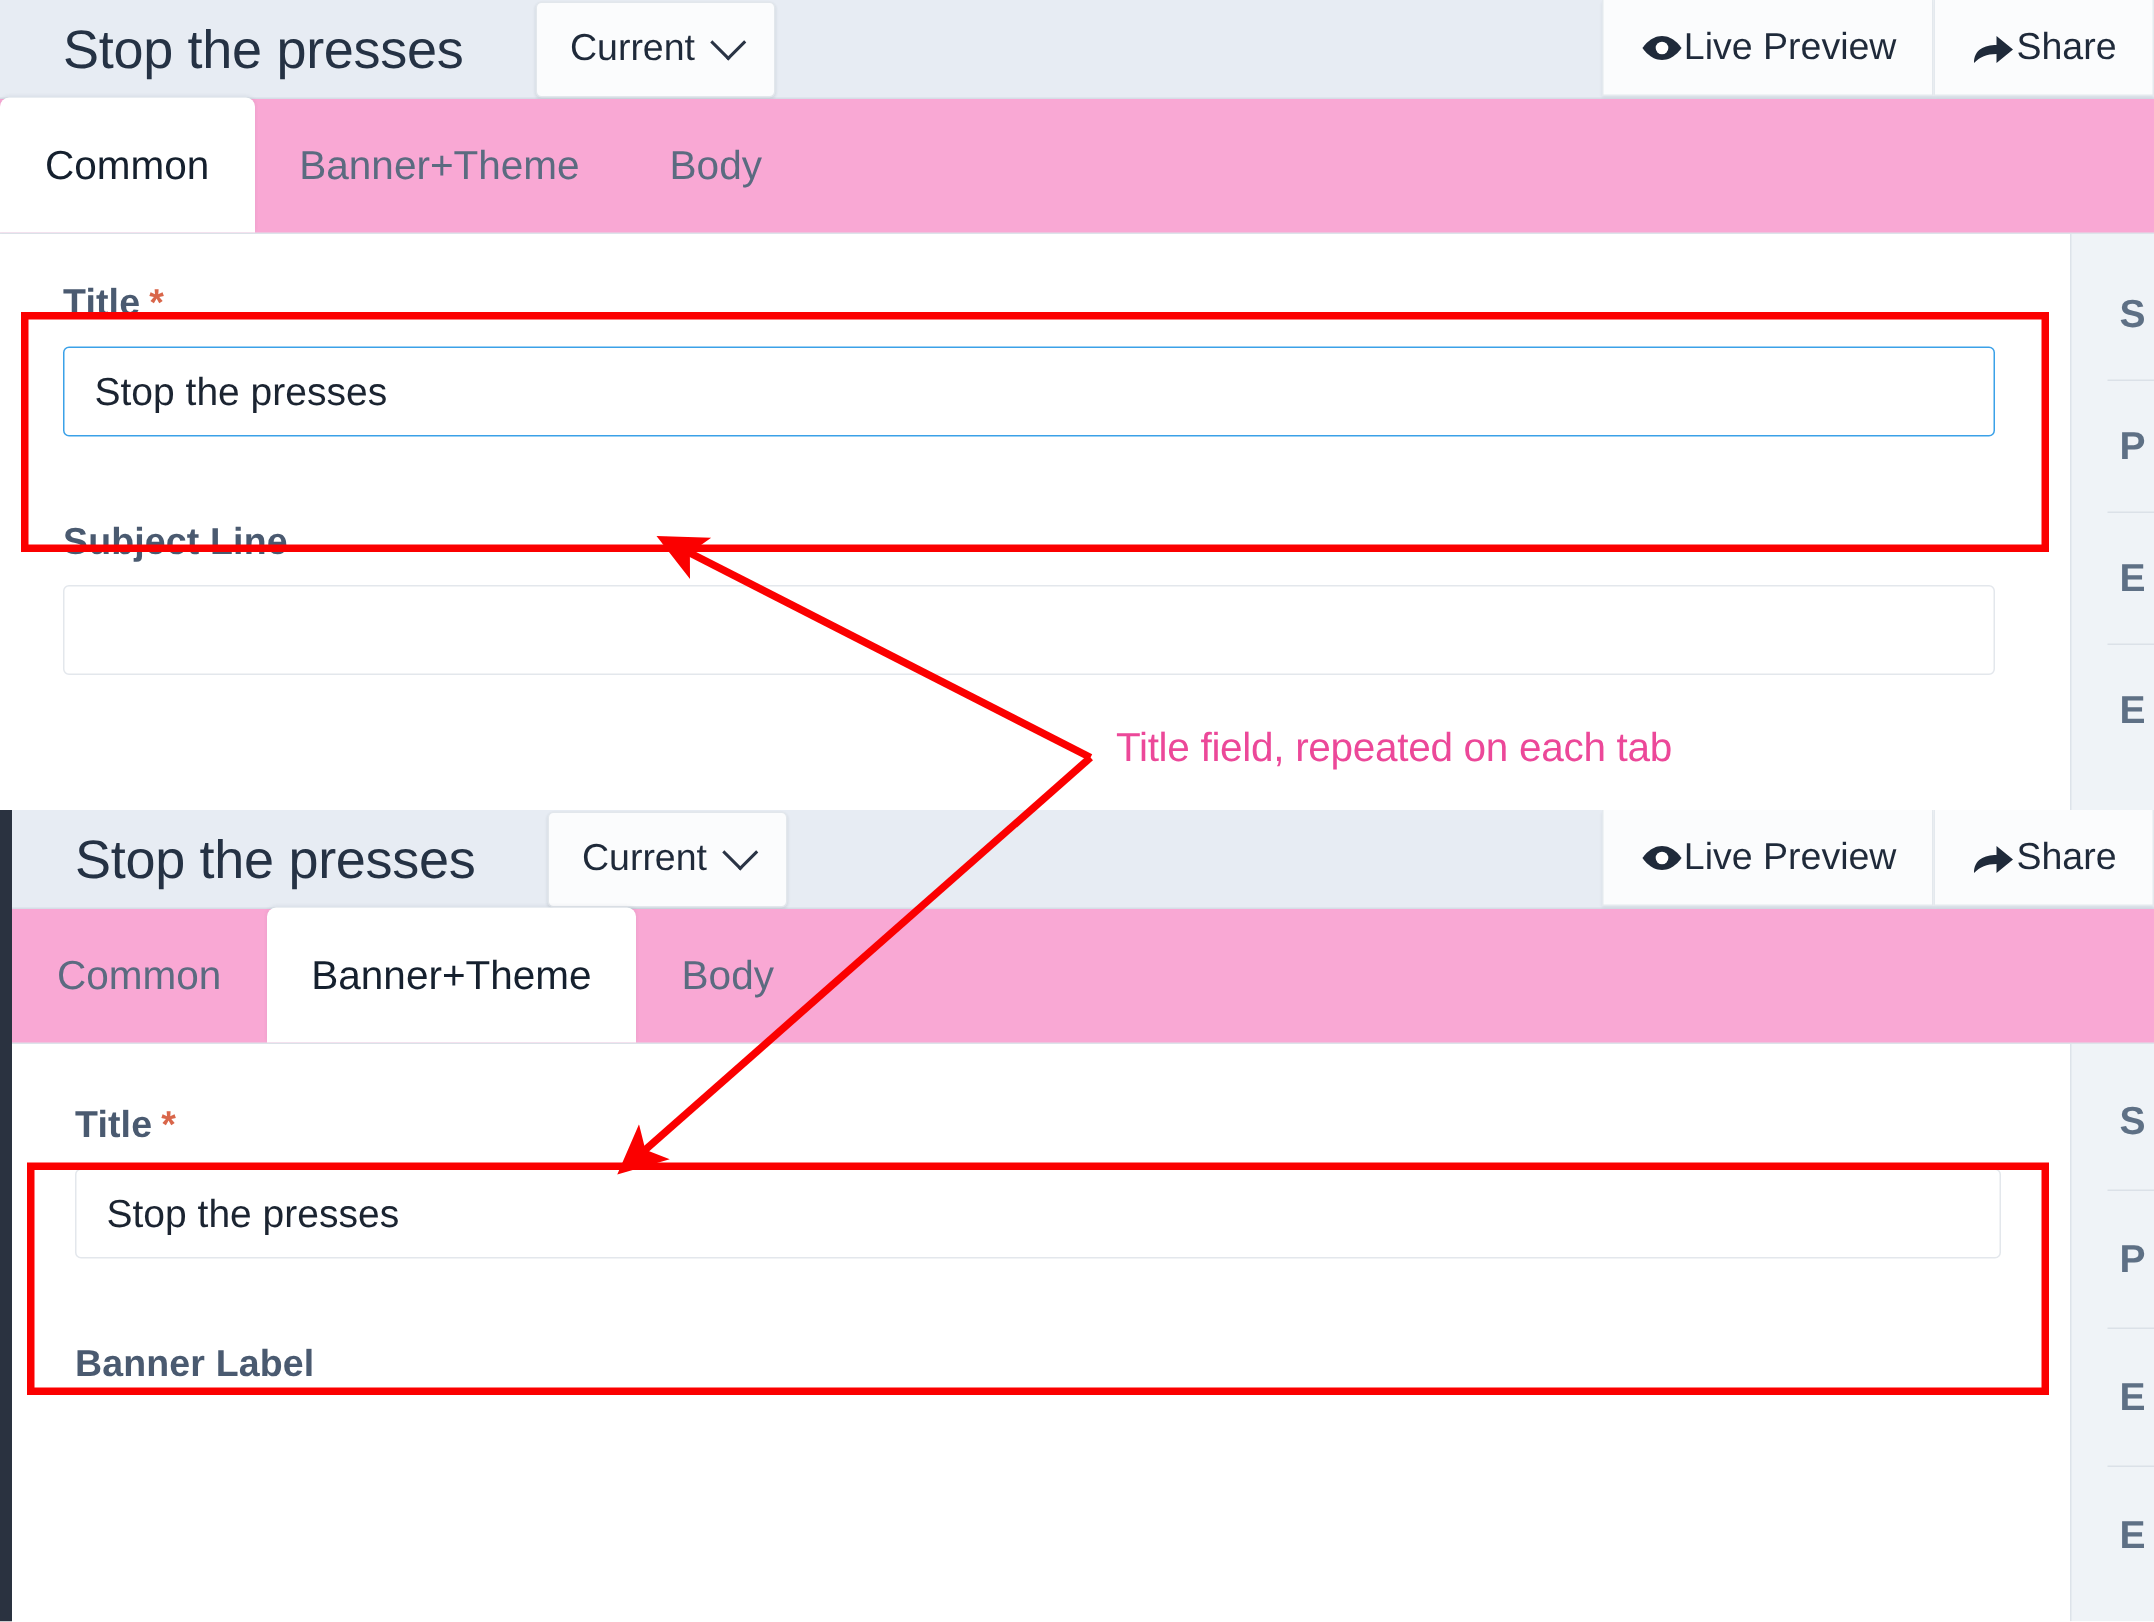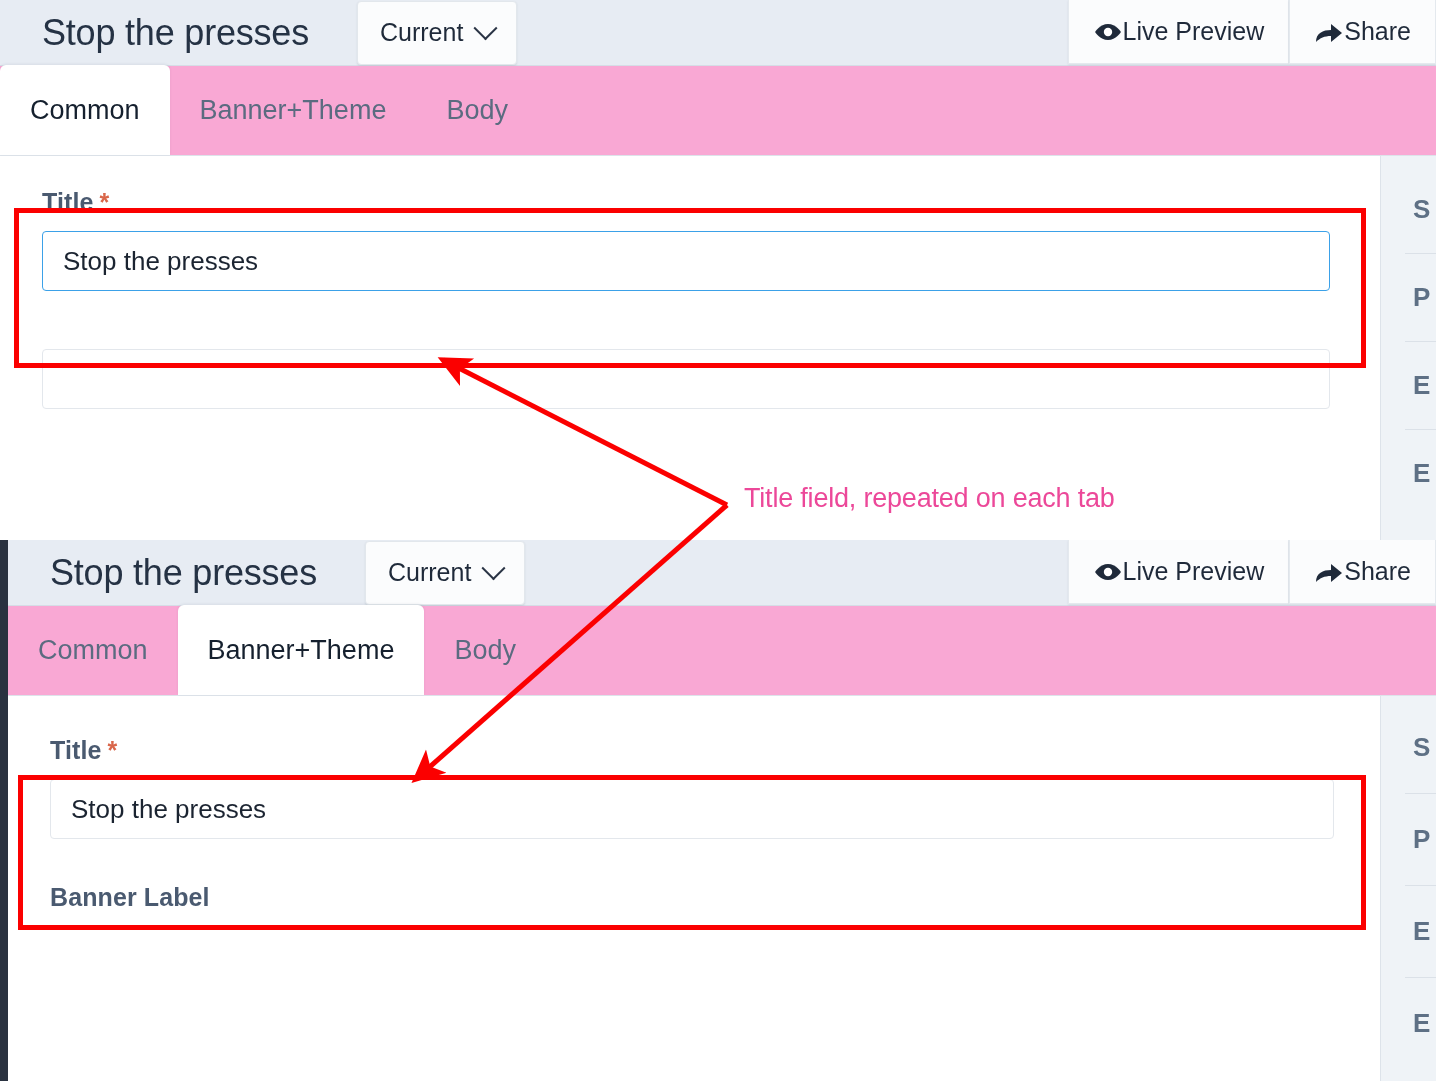--- a/index.html
+++ b/index.html
@@ -118,21 +118,21 @@
     box-shadow: 0 -1px 3px rgba(18,35,60,.07);
   }
 
   
   .formwrap {
     position: relative;
     background: #ffffff;
     padding: 0;
     height: calc(100% - 156px);
   }
-  .field { padding: 0 42px; }
+  .field { padding: 12px 42px; }
   .field-label {
     font-size: 25px;
     font-weight: bold;
     color: #4a5a70;
     letter-spacing: .1px;
     white-space: nowrap;
   }
   .req { color: #d9664a; font-size: 25px; margin-left: 6px; }
   .inp {
     display: block;
@@ -249,20 +249,23 @@
   <div class="formwrap">
     <div class="field" style="padding-top:32px">
       <div class="field-label">
         <span>Title</span><span class="req">*</span>
       </div>
       <div style="height:14px"></div>
       <input class="inp focused" style="width: 1288px;" value="Stop the presses">
     </div>
 
     <div class="field" style="padding-top:44px">
+      <div class="field-label">
+        <span>Subject Line</span>
+      </div>
       <div style="height:14px"></div>
       <input class="inp" style="width: 1288px;" value="">
     </div>
 
     <div class="mini-side">
       <div style="height:38px"></div>
       <div class="mini-item">S</div>
       <div style="height:28px"></div>
         <div class="mini-sep"></div>
         <div style="height:28px"></div>

